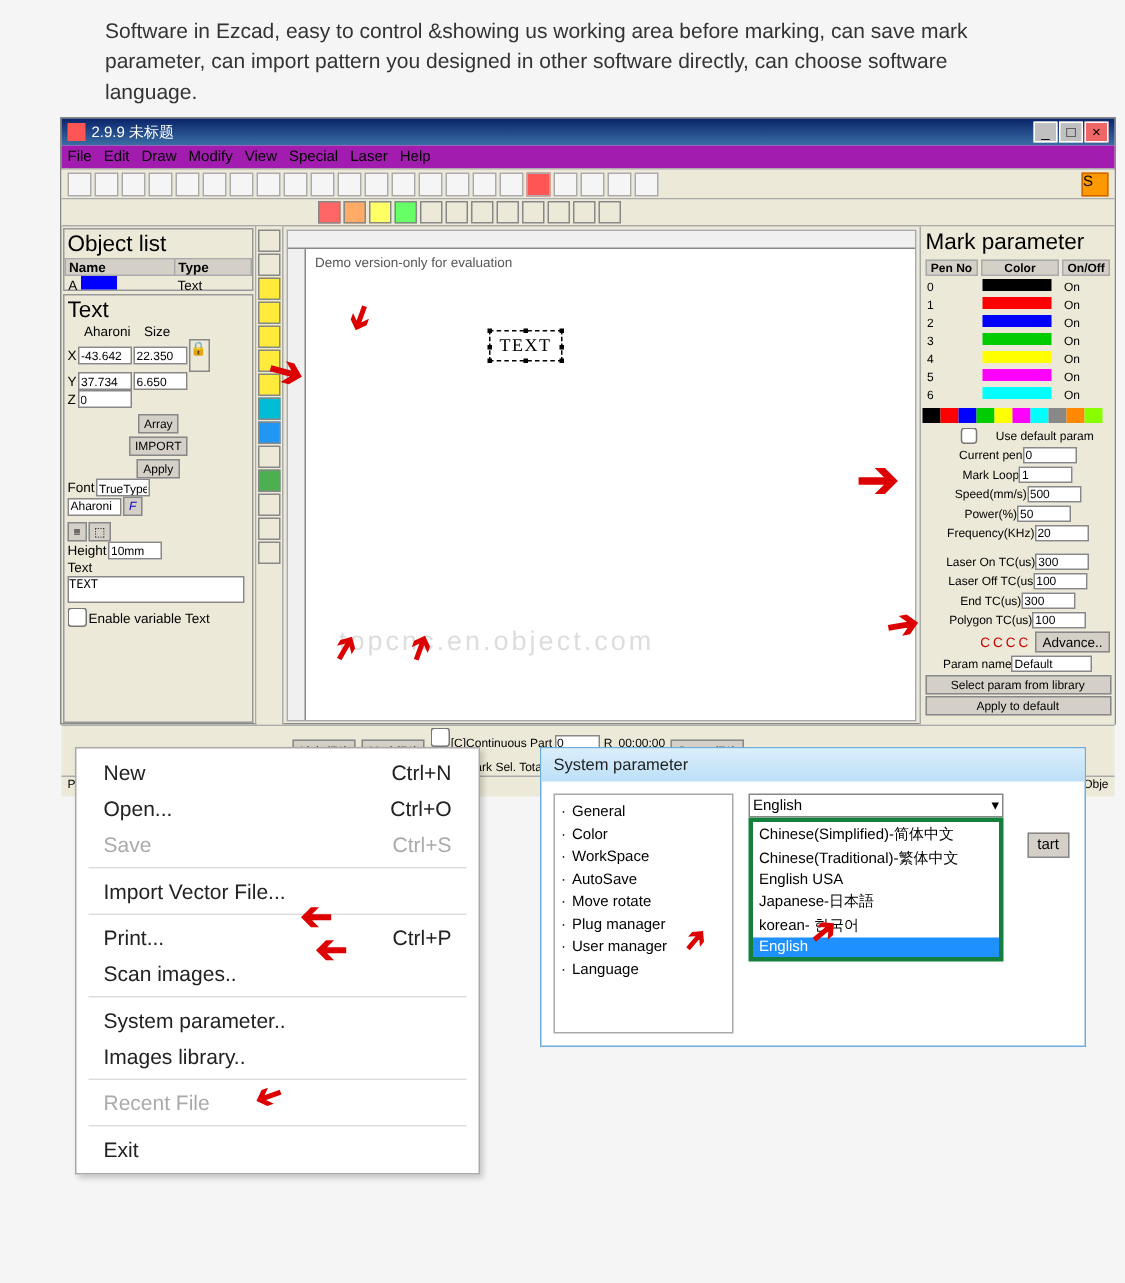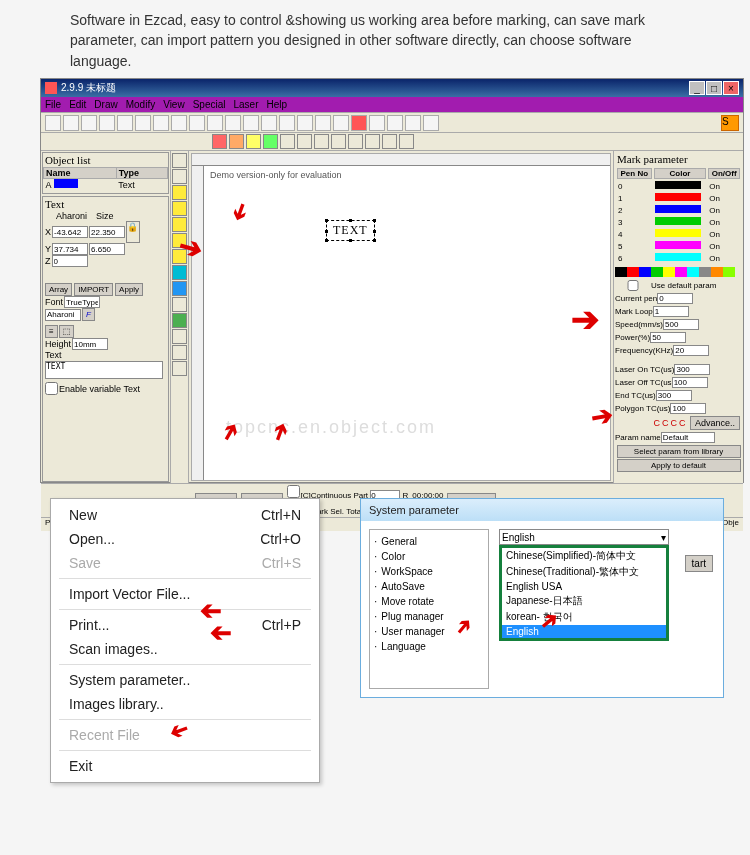--- a/index.html
+++ b/index.html
@@ -10,21 +10,21 @@
   .titlebar .win-btns { margin-left:auto; display:flex; gap:1px; }
   .titlebar .win-btns span { width:16px; height:14px; background:#c0c0c0; color:#000; text-align:center; line-height:14px; font-size:10px; border:1px solid #fff; }
   .menubar { height:16px; background:#a21caf; display:flex; gap:8px; padding:0 4px; font-size:10px; align-items:center; border-bottom:1px solid #aaa;}
   .toolbar { height:20px; background:#ece9d8; display:flex; gap:2px; padding:2px 4px; border-bottom:1px solid #aaa; align-items:center;}
   .toolbar .tb { width:16px; height:16px; border:1px solid #aaa; background:#f5f5f5; }
   .toolbar2 { height:18px; background:#ece9d8; display:flex; gap:2px; padding:1px 4px; border-bottom:1px solid #aaa; align-items:center;}
   .toolbar2 .tb { width:15px; height:15px; border:1px solid #888; font-size:9px; text-align:center; line-height:13px;}
   .workspace { display:flex; height: 332px; }
   .left-panel { width:130px; border-right:1px solid #aaa; display:flex; flex-direction:column; }
   .panel-box { border:1px solid #999; margin:1px; background:#ece9d8; }
-  .panel-title { font-size:11px; padding:1px 2px;font-family:Liberation Serif, serif; }
+  .panel-title { font-size:15px; padding:1px 2px; }
   .obj-list { height:42px; }
   .obj-list table { font-size:9px; width:100%; border-collapse:collapse; }
   .obj-list th { background:#d4d0c8; border:1px solid #aaa; padding:0 2px; text-align:left;}
   .obj-list td { padding:0 2px; }
   .obj-list .colorbox { width:24px; height:9px; background:#00f; display:inline-block; }
   .text-panel { font-size:9px; }
   .text-panel .row { display:flex; align-items:center; gap:1px; padding:0 2px; }
   .text-panel input[type=text] { width:36px; height:12px; font-size:8px; border:1px solid #888; background:#fff; padding:0 1px;}
   .text-panel .wide { width:60px; }
   .text-panel .btn-small { border:1px solid #888; background:#d4d0c8; padding:0 3px; font-size:8px; height:13px; line-height:11px;}
@@ -45,21 +45,21 @@
   .h-tl{top:-2px;left:-2px}.h-tr{top:-2px;right:-2px}.h-bl{bottom:-2px;left:-2px}.h-br{bottom:-2px;right:-2px}
   .h-tm{top:-2px;left:50%;margin-left:-1px}.h-bm{bottom:-2px;left:50%;margin-left:-1px}
   .h-ml{top:50%;left:-2px;margin-top:-1px}.h-mr{top:50%;right:-2px;margin-top:-1px}
   .watermark { position:absolute; bottom:40px; left:20px; font-size:18px; color:#ddd; letter-spacing:2px;}
   .right-panel { width:130px; border-left:1px solid #aaa; background:#ece9d8; font-size:9px; padding:1px;}
   .pen-table th { background:#d4d0c8; border:1px solid #aaa; font-size:8px; padding:0 1px;}
   .pen-table td { font-size:8px; padding:0 1px; }
   .pen-table .clr { width:46px; height:8px; display:inline-block;}
   .swatches { display:flex; flex-wrap:wrap; margin:2px 0; }
   .swatches span { width:12px; height:10px;}
-  .param-row { display:flex; justify-content:flex-start; padding:0 0; font-size:8px; align-items:center; line-height:13px;}
+  .param-row { display:flex; justify-content:center; padding:0 0; font-size:8px; align-items:center; line-height:13px;}
   .param-row input { width:36px; height:11px; font-size:8px; border:1px solid #888; text-align:left; padding:0 1px;}
   .rp-btn { display:block; width:124px; border:1px solid #888; background:#d4d0c8; font-size:8px; text-align:center; margin:1px auto; padding:1px;}
   .bottom-bar { height:34px; border-top:1px solid #aaa; display:flex; align-items:center; font-size:8px; gap:4px; padding:0 4px; background:#ece9d8;}
   .bottom-bar .bbtn { border:1px solid #888; background:#d4d0c8; padding:2px 4px; }
   .status { height:14px; border-top:1px solid #aaa; font-size:8px; padding:0 4px; display:flex; justify-content:space-between; background:#ece9d8;}
   .arrow { position:absolute; pointer-events:none; color:#d00; font-size:28px; font-weight:bold; transform-origin:center;}
   .context-menu { position:absolute; top:498px; left:50px; width:270px; background:#fff; border:1px solid #aaa; box-shadow:2px 2px 4px rgba(0,0,0,.2); font-size:14px; padding:4px 0;}
   .context-menu .mi { display:flex; justify-content:space-between; padding:4px 18px; color:#222;}
   .context-menu .mi.disabled { color:#aaa; }
   .context-menu .sep { height:1px; background:#ddd; margin:3px 8px; }
@@ -160,21 +160,21 @@
       <div class="panel-box text-panel" style="flex:1">
         <div class="panel-title">Text</div>
         <div class="row">
             <span style="width:10px"></span>
             <span>Aharoni</span>
             <span style="margin-left:8px">Size</span>
           </div>
         <div class="row">X<input type="text" value="-43.642" style=""><input type="text" value="22.350" style=""><span style="border:1px solid #888;width:14px;height:22px;">🔒</span></div>
         <div class="row">Y<input type="text" value="37.734" style=""><input type="text" value="6.650" style=""></div>
         <div class="row">Z<input type="text" value="0" style=""></div>
-        <div class="row" style="margin-top:16px;gap:2px;">
+        <div class="row" style="margin-top:4px;gap:2px;flex-direction:column;">
           <span class="btn-small">Array</span>
           <span class="btn-small">IMPORT</span>
           <span class="btn-small">Apply</span>
         </div>
         <div class="row">
             <span>Font</span>
             <input class="wide" type="text" value="TrueType Font-18" style="">
           </div>
         <div class="row">
             <input class="wide" type="text" value="Aharoni" style="">

